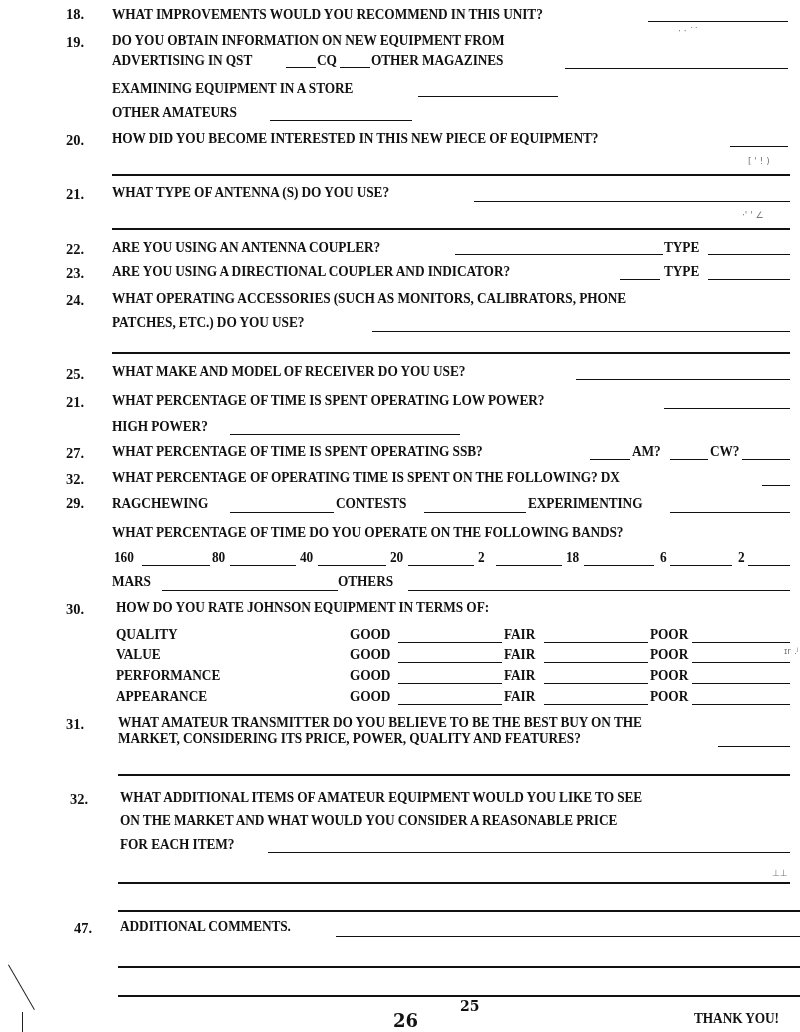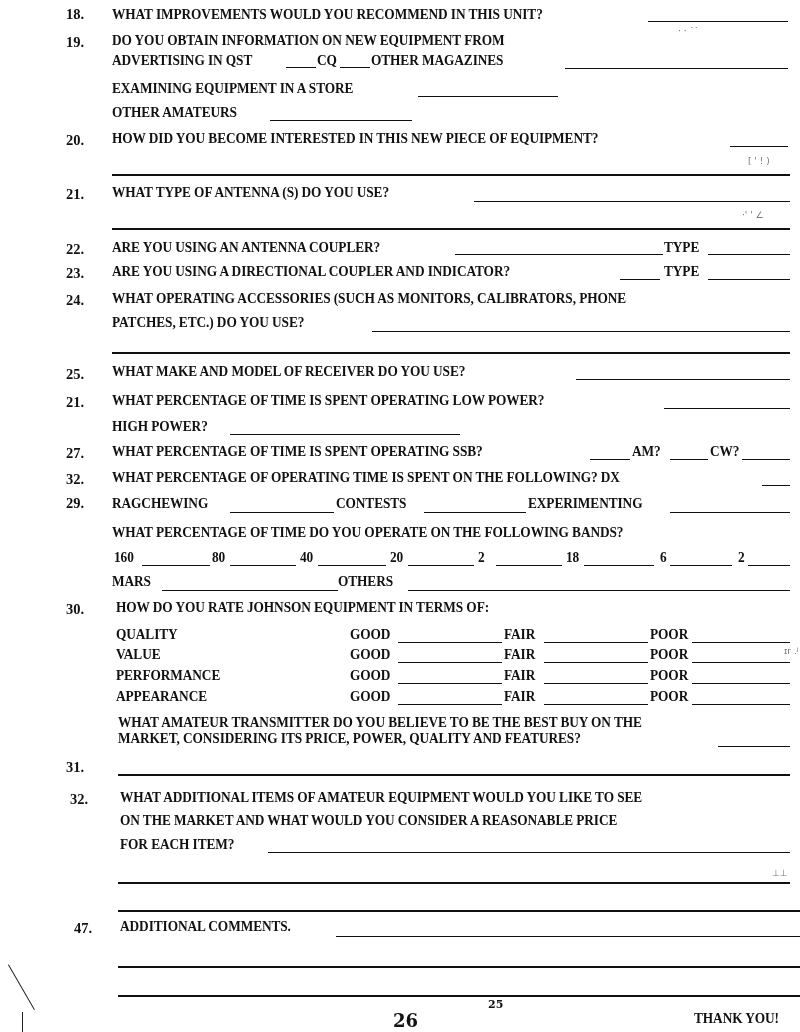--- a/index.html
+++ b/index.html
@@ -141,42 +141,42 @@
 <div class="ln" style="left:692px;top:683px;width:98px;"></div>
 
 <div class="t" style="left:116px;top:688px;">APPEARANCE</div>
 <div class="t" style="left:350px;top:688px;">GOOD</div>
 <div class="ln" style="left:398px;top:704px;width:104px;"></div>
 <div class="t" style="left:504px;top:688px;">FAIR</div>
 <div class="ln" style="left:544px;top:704px;width:104px;"></div>
 <div class="t" style="left:650px;top:688px;">POOR</div>
 <div class="ln" style="left:692px;top:704px;width:98px;"></div>
 
-<div class="num" style="left:66px;top:716px;margin-top:43px;">31.</div>
+<div class="num" style="left:66px;top:716px;">31.</div>
 <div class="t" style="left:118px;top:714px;">WHAT AMATEUR TRANSMITTER DO YOU BELIEVE TO BE THE BEST BUY ON THE</div>
 <div class="t" style="left:118px;top:730px;">MARKET, CONSIDERING ITS PRICE, POWER, QUALITY AND FEATURES?</div>
 <div class="ln" style="left:718px;top:746px;width:72px;"></div>
 <div class="ln full" style="left:118px;top:774px;width:672px;"></div>
 
 <div class="num" style="left:70px;top:791px;">32.</div>
 <div class="t" style="left:120px;top:789px;">WHAT ADDITIONAL ITEMS OF AMATEUR EQUIPMENT WOULD YOU LIKE TO SEE</div>
 <div class="t" style="left:120px;top:812px;">ON THE MARKET AND WHAT WOULD YOU CONSIDER A REASONABLE PRICE</div>
 <div class="t" style="left:120px;top:836px;">FOR EACH ITEM?</div>
 <div class="ln" style="left:268px;top:852px;width:522px;"></div>
 <div class="ln full" style="left:118px;top:882px;width:672px;"></div>
 <div class="ln full" style="left:118px;top:910px;width:682px;"></div>
 
 <div class="num" style="left:74px;top:920px;">47.</div>
 <div class="t" style="left:120px;top:918px;">ADDITIONAL COMMENTS.</div>
 <div class="ln" style="left:336px;top:936px;width:464px;"></div>
 <div class="ln full" style="left:118px;top:966px;width:682px;"></div>
 <div class="ln full" style="left:118px;top:995px;width:682px;"></div>
 
 <div class="hand" style="left:393px;top:1010px;">26</div>
-<div class="hand" style="left:488px;top:998px;font-size:11px;">25</div>
+<div class="hand" style="left:460px;top:998px;font-size:14px;">25</div>
 <div class="t" style="left:694px;top:1010px;">THANK YOU!</div>
 
 <div class="mark" style="left:8px;top:965px;height:52px;transform:rotate(-30deg);transform-origin:top left;"></div>
 <div class="mark" style="left:22px;top:1012px;height:20px;"></div>
 
 <div class="scribble" style="left:678px;top:26px;">· ·  ˙˙</div>
 <div class="scribble" style="left:748px;top:156px;">[ ' ! )</div>
 <div class="scribble" style="left:742px;top:210px;">·' '  ∠</div>
 <div class="scribble" style="left:748px;top:646px;margin-left:36px;">ɪr  .ʲ</div>
 <div class="scribble" style="left:772px;top:868px;">⊥⊥</div>

